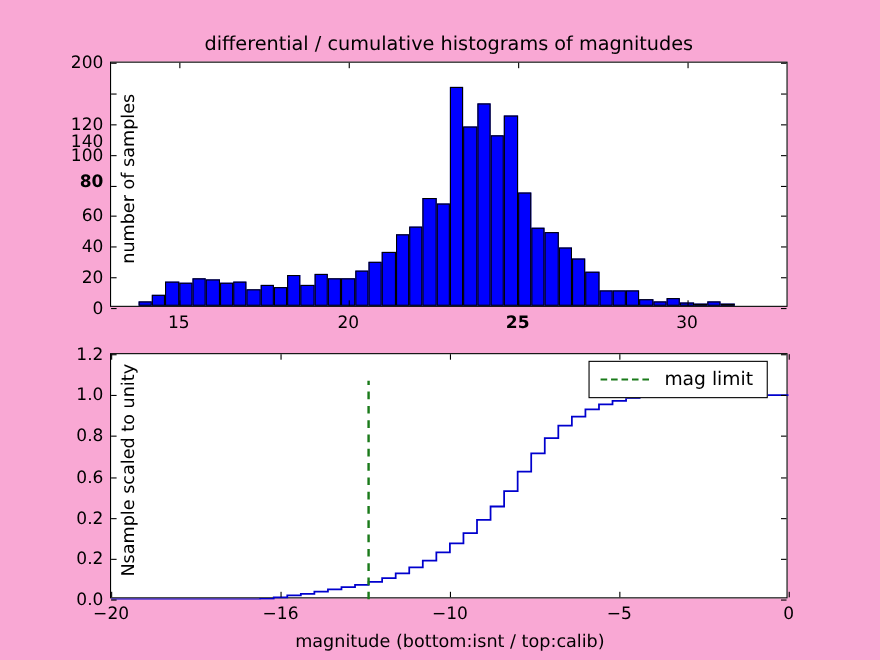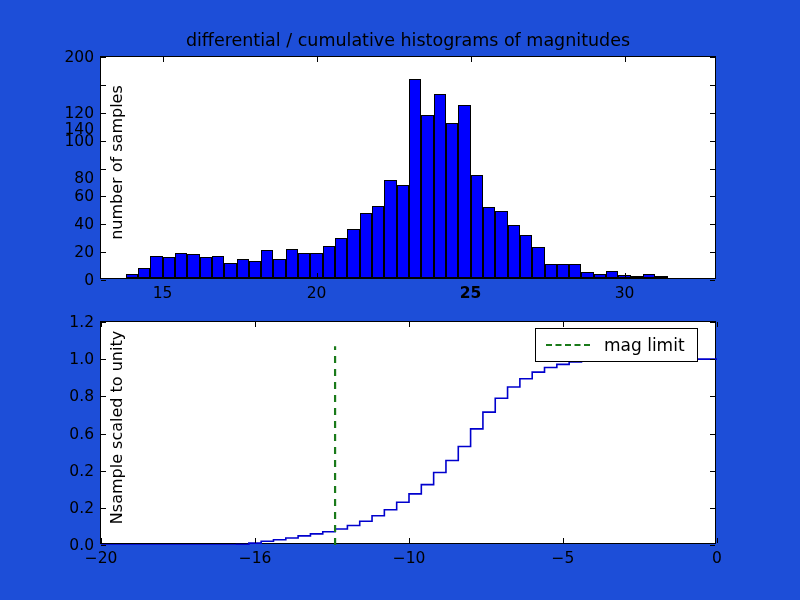--- a/index.html
+++ b/index.html
@@ -5,21 +5,21 @@
   html, body {
     margin: 0; padding: 0;
     width: 800px; height: 600px;
     background: #ffffff;
     font-family: "DejaVu Sans", sans-serif;
     overflow: hidden;
   }
   #figure {
     position: relative;
     width: 800px; height: 600px;
-    background: #1d4ed8;
+    background: #f9a8d4;
   }
 
   
   #fig-title {
     position: absolute;
     left: 100px; top: 30px;
     width: 616px;
     text-align: center;
     font-size: 17.5px;
     color: #000000;
@@ -200,21 +200,21 @@
         <div class="ytick-r" style="top: 195.125px;"></div>
         <div class="yticklabel" style="top: 195.125px;">20</div>
         <div class="ytick" style="top: 167.25px;"></div>
         <div class="ytick-r" style="top: 167.25px;"></div>
         <div class="yticklabel" style="top: 167.25px;">40</div>
         <div class="ytick" style="top: 139.375px;"></div>
         <div class="ytick-r" style="top: 139.375px;"></div>
         <div class="yticklabel" style="top: 139.375px;">60</div>
         <div class="ytick" style="top: 111.5px;"></div>
         <div class="ytick-r" style="top: 111.5px;"></div>
-        <div class="yticklabel" style="top: 121px;">80</div>
+        <div class="yticklabel" style="top: 108px; font-weight: bold;">80</div>
         <div class="ytick" style="top: 83.625px;"></div>
         <div class="ytick-r" style="top: 83.625px;"></div>
         <div class="yticklabel" style="top: 83.625px;">100</div>
         <div class="ytick" style="top: 55.75px;"></div>
         <div class="ytick-r" style="top: 55.75px;"></div>
         <div class="yticklabel" style="top: 55.75px;">120</div>
         <div class="ytick" style="top: 27.875px;"></div>
         <div class="ytick-r" style="top: 27.875px;"></div>
         <div class="yticklabel" style="top: 27.875px; margin-top: 44px;">140</div>
         <div class="ytick" style="top: 0px;"></div>
@@ -273,20 +273,21 @@
         <div class="xtick-t" style="left: 308px;"></div>
         <div class="xticklabel" style="left: 308px;">−10</div>
         <div class="xtick" style="left: 462px;"></div>
         <div class="xtick-t" style="left: 462px;"></div>
         <div class="xticklabel" style="left: 462px;">−5</div>
         <div class="xtick" style="left: 616px;"></div>
         <div class="xtick-t" style="left: 616px;"></div>
         <div class="xticklabel" style="left: 616px;">0</div>
       </div>
     <div class="ylabel" id="ylabel-bottom">Nsample scaled to unity</div>
+    <div id="xlabel-bottom">magnitude (bottom:isnt / top:calib)</div>
 
     <div id="legend">
       <span id="legend-swatch"></span>
       <span id="legend-label">mag limit</span>
     </div>
   </div>
 
 </div>
 
 </body></html>

